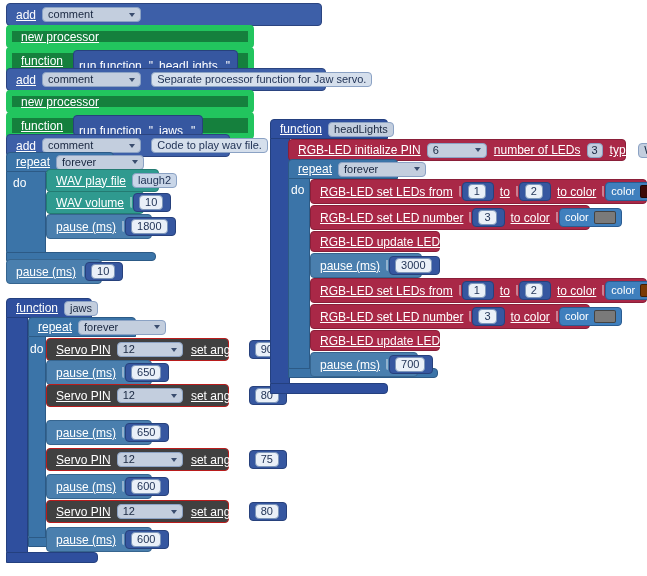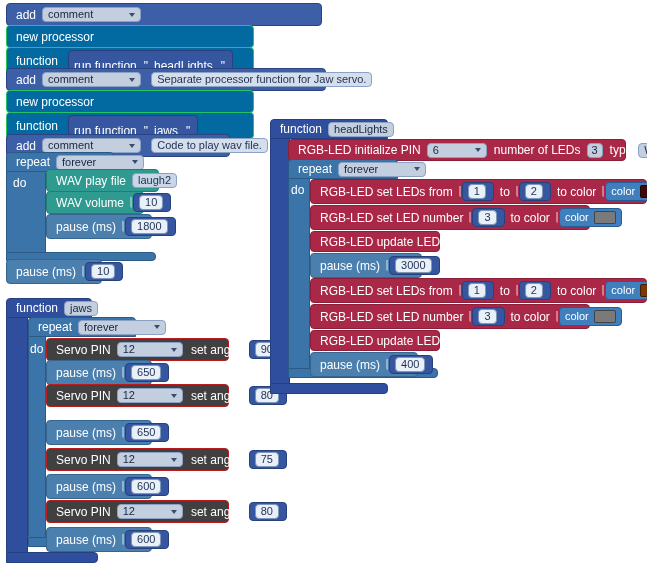--- a/index.html
+++ b/index.html
@@ -33,21 +33,21 @@
   .blk.stmt { height: 23px; }
 
   
   .c-blue      { background: #3d5fa8; border: 1px solid #2b4480; }
   .c-blue-dk   { background: #2f4f9e; border: 1px solid #24407f; }
   .c-ctrl      { background: #3b74a8; border: 1px solid #2c5a86; text-align: center; }
   .c-ctrl-lt   { background: #4a7fae; border: 1px solid #36658f; }
   .c-teal      { background: #2f9a8f; border: 1px solid #247b72; }
   .c-green     { background: #404040; border: 1px solid #b91c1c; }
   .c-red       { background: #a92847; border: 1px solid #8a1f39; }
-  .c-wrap      { background: #0369a1; border: 1px solid #22c55e; }
+  .c-wrap      { background: #15803d; border: 6px solid #22c55e; }
 
   
   .field {
     display: inline-flex;
     align-items: center;
     justify-content: center;
     background: #c9d6e8;
     color: #1d2f52;
     border: 1px solid #8ba2c4;
     border-radius: 4px;
@@ -70,21 +70,21 @@
     gap: 32px;
   }
   .caret {
     display: inline-block;
     width: 0; height: 0;
     margin-left: 4px;
     border-left: 3px solid transparent;
     border-right: 3px solid transparent;
     border-top: 4px solid #3a4d6e;
   }
-  .lbl { margin: 8px 2px; }
+  .lbl { margin: 8px 2px; text-decoration: underline; }
 
   
   .socket {
     display: inline-block;
     width: 5px; height: 11px;
     margin-left: 4px;
     margin-right: 1px;
     background: transparent;
     border-left: 2px solid rgba(255,255,255,0.40);
     border-radius: 0 0 0 3px;
@@ -446,15 +446,15 @@
 </div>
 
 <div class="blk c-red stmt" style="left:310px; top:330px; width:130px; height:21px;">
   <span class="lbl">RGB-LED update LEDs</span>
 </div>
 
 <div class="blk c-ctrl-lt stmt" style="left:310px; top:352px; width:108px; height:25px;">
   <span class="lbl">pause (ms)</span>
   <span class="socket"></span>
   <span class="valblk">
-    <span class="field num-hi">400</span>
+    <span class="field num-hi">700</span>
   </span>
 </div>
 
 </body></html>

